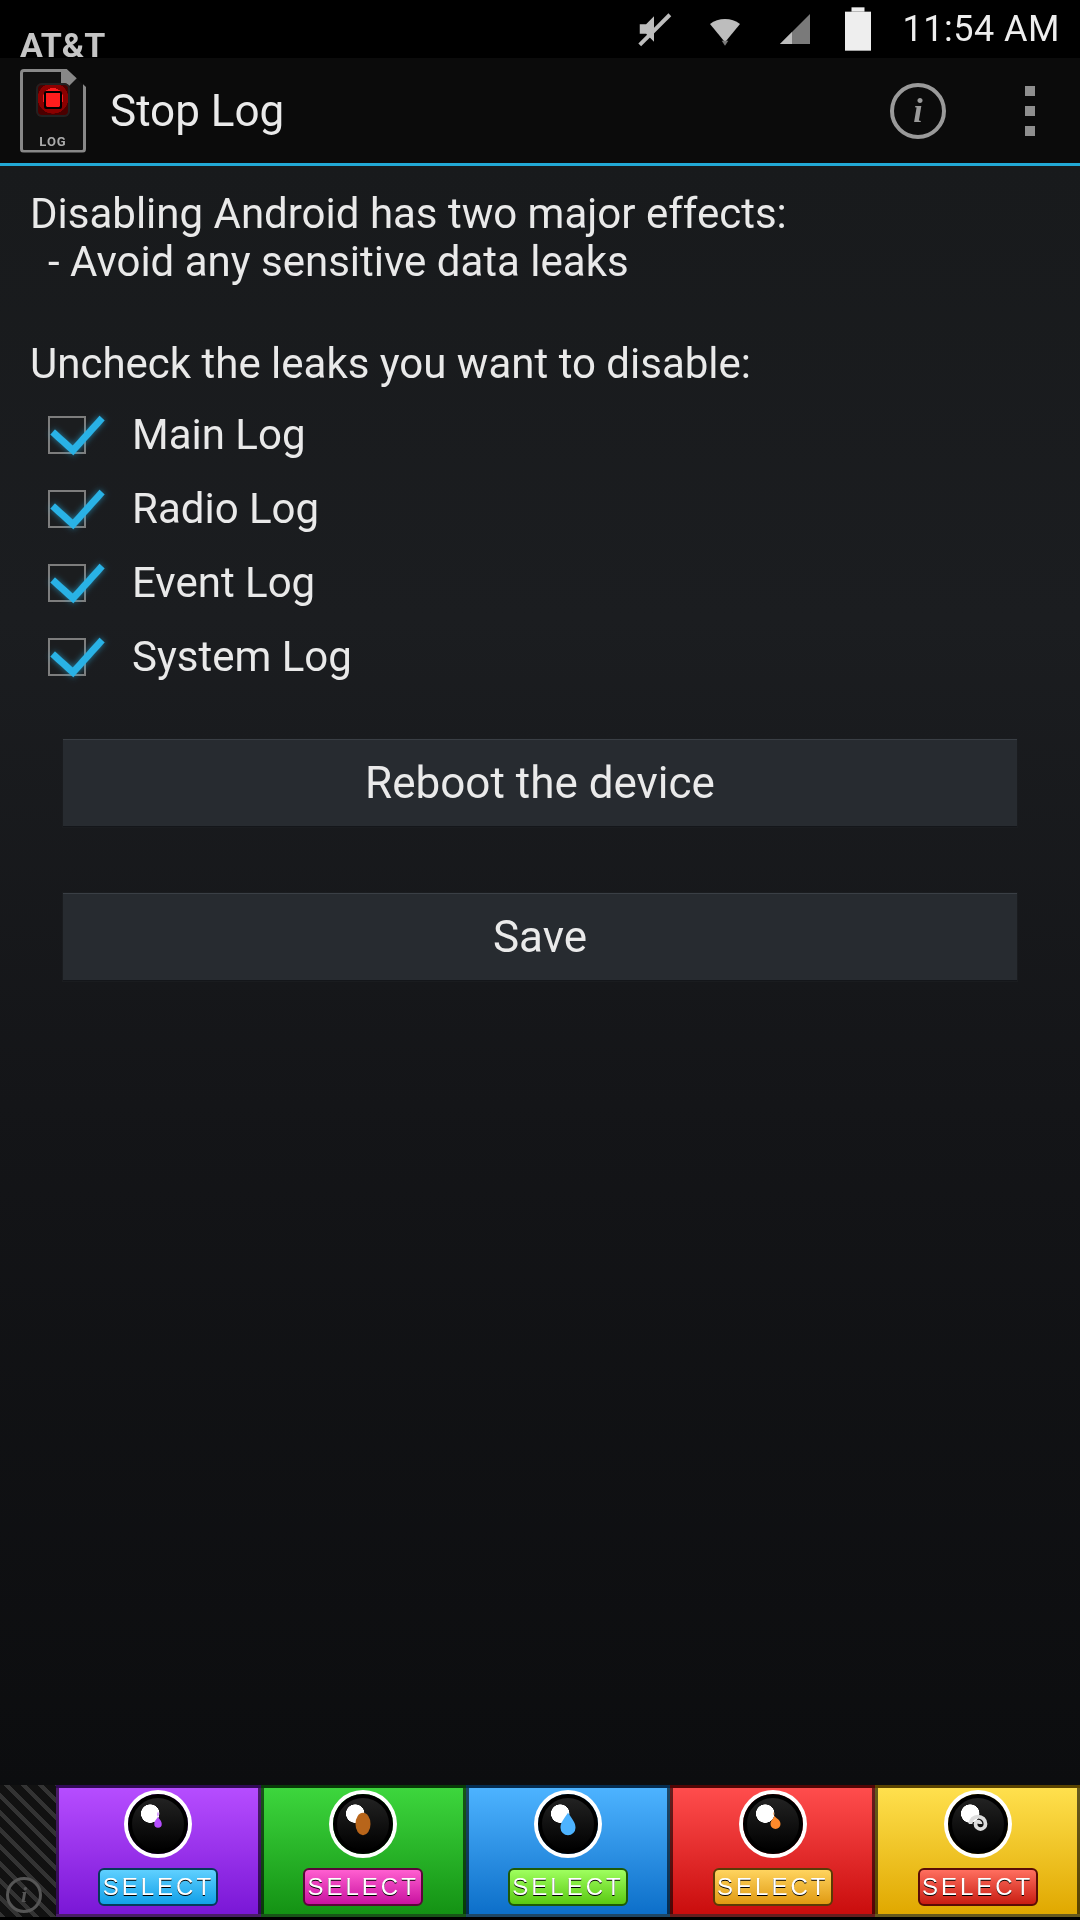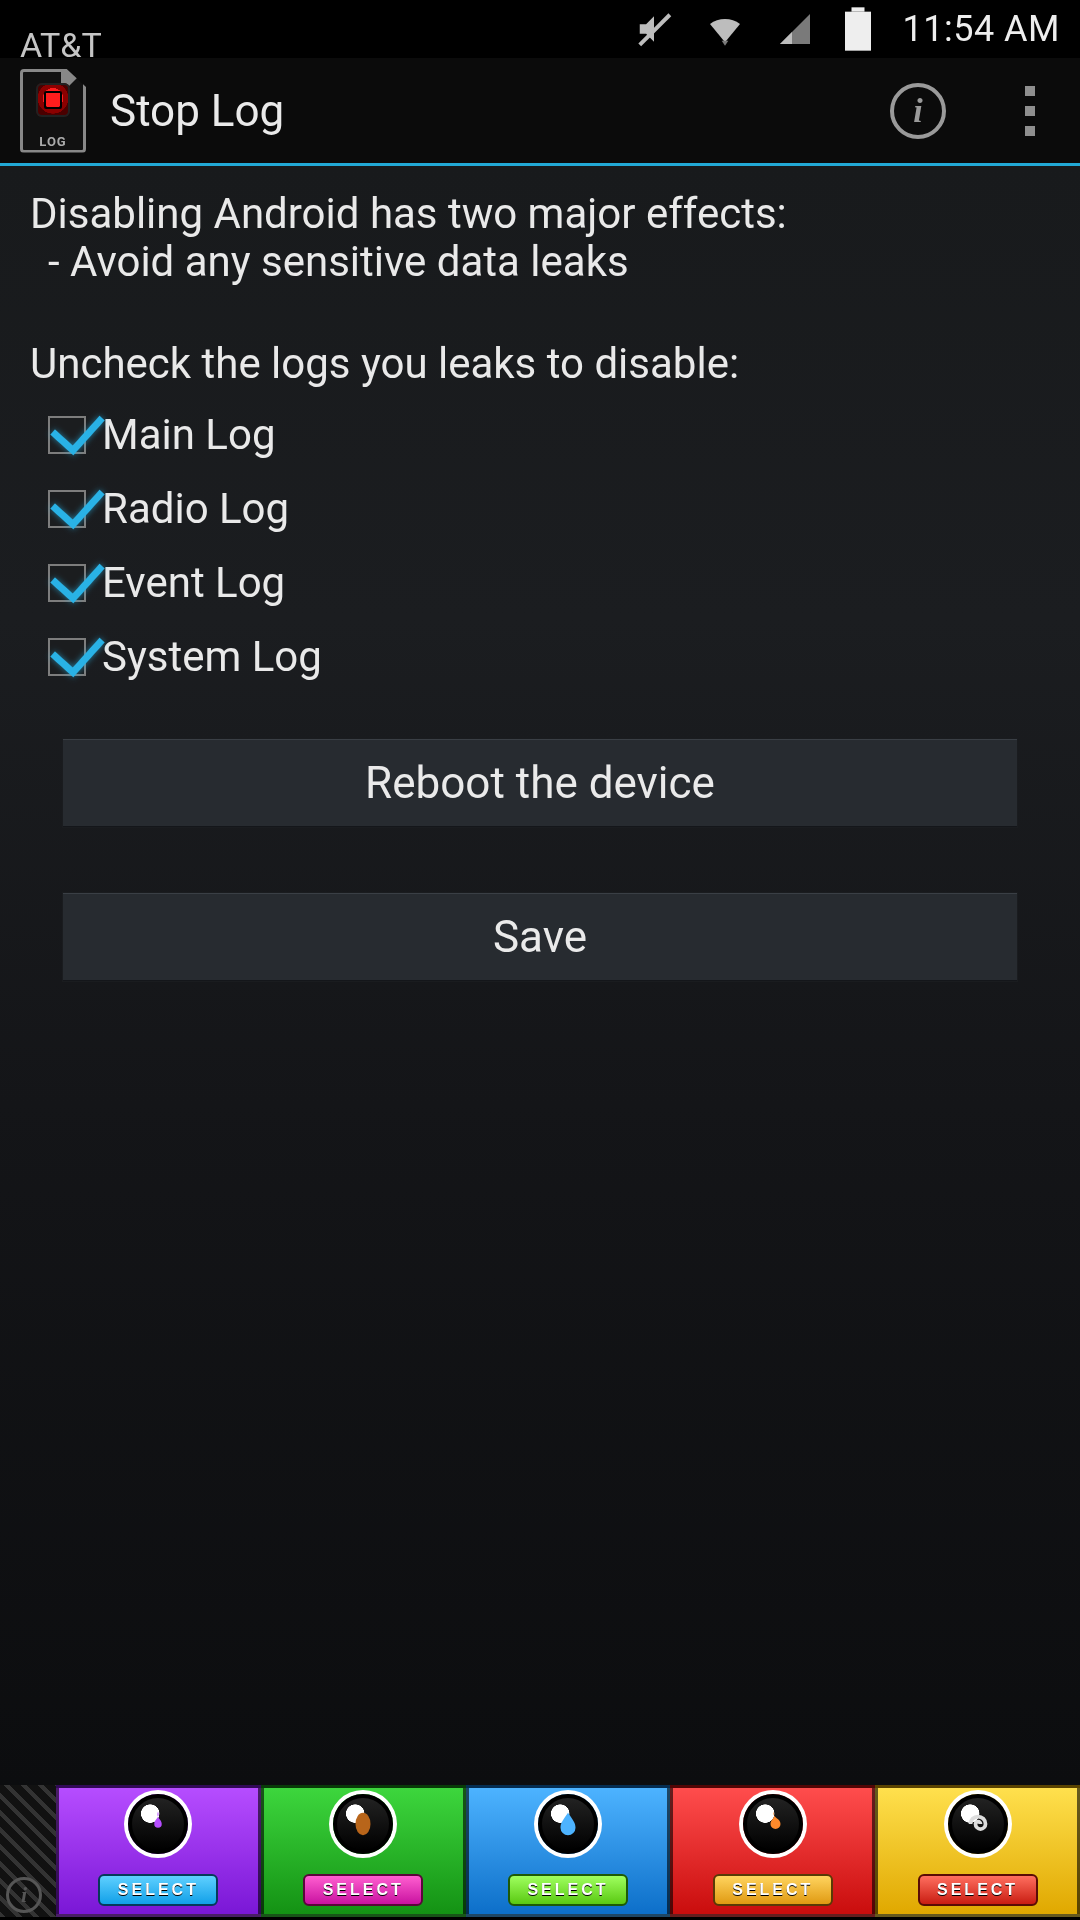--- a/index.html
+++ b/index.html
@@ -15,21 +15,21 @@
   .status-bar {
     height: 58px;
     background: #000;
     display: flex;
     align-items: center;
     justify-content: space-between;
     padding: 0 20px;
     font-size: 34px;
     color: #c5c5c5;
   }
-  .status-left { font-weight: 400; margin-top: 32px; }
+  .status-left { font-weight: 700; margin-top: 32px; }
   .status-right { display: flex; align-items: center; gap: 32px; }
   .status-right svg { display: block; }
   .clock { font-size: 36px; color: #eee; letter-spacing: 0.5px; }
 
   
   .action-bar {
     height: 108px;
     background: #0b0b0b;
     display: flex;
     align-items: center;
@@ -97,21 +97,21 @@
     color: #e9e9e9;
   }
   .intro .bullet { padding-left: 18px; }
   .instruction {
     padding: 52px 30px 0 30px;
     font-size: 42px;
     color: #e9e9e9;
   }
   .checklist { padding: 10px 0 0 48px; }
   .check-row {
-    display: flex; align-items: center; gap: 16px;
+    display: flex; align-items: center; gap: 46px;
     height: 74px;
   }
   .checkbox {
     width: 38px; height: 38px; border: 2px solid #7d7d7d; position: relative;
     background: #1b1d1f;
   }
   .checkbox.checked::after {
     content: ""; position: absolute;
     left: 4px; top: -6px;
     width: 40px; height: 24px;
@@ -162,24 +162,24 @@
     width: 60px; height: 60px; border-radius: 50%;
     background: radial-gradient(circle at 35% 30%, #fff 0 18%, transparent 19%),
                 linear-gradient(#222, #000);
     border: 4px solid #000;
     box-shadow: 0 0 0 4px #fff;
     position: absolute; top: 6px;
     display: flex; align-items: center; justify-content: center;
   }
   .orb svg { display: block; }
   .select-btn {
-    height: 32px; width: 120px;
+    height: 38px; width: 120px;
     border-radius: 6px; border: 2px solid #0a3a00;
     display: flex; align-items: center; justify-content: center;
-    font-size: 16px; font-weight: 700; letter-spacing: 3px;
+    font-size: 24px; font-weight: 400; letter-spacing: 3px;
     font-family: Impact, "Arial Black", sans-serif;
     color: #fff; text-shadow: 0 1px 0 #000;
   }
   .ad-tile.purple .select-btn { background: linear-gradient(#5fd0ff,#12a0e8); border-color:#063a5a; }
   .ad-tile.green  .select-btn { background: linear-gradient(#ff5fd0,#c912a0); border-color:#5a063a; }
   .ad-tile.blue   .select-btn { background: linear-gradient(#9fff5f,#5ac912); border-color:#1e5a06; }
   .ad-tile.red    .select-btn { background: linear-gradient(#ffd45f,#e09a12); border-color:#5a3a06; }
   .ad-tile.yellow .select-btn { background: linear-gradient(#ff6f5f,#c91d12); border-color:#5a0c06; }
 </style>
 </head>
@@ -233,21 +233,21 @@
         <span></span>
       </div>
   </div>
 </div>
 
 <div class="content">
   <div class="intro">
     <div>Disabling Android has two major effects:</div>
     <div class="bullet"> - Avoid any sensitive data leaks</div>
   </div>
-  <div class="instruction">Uncheck the logs you leaks to disable:</div>
+  <div class="instruction">Uncheck the leaks you want to disable:</div>
 
   <div class="checklist">
     <div class="check-row">
       <div class="checkbox checked"></div>
       <div class="check-label">Main Log</div>
     </div>
     <div class="check-row">
       <div class="checkbox checked"></div>
       <div class="check-label">Radio Log</div>
     </div>

